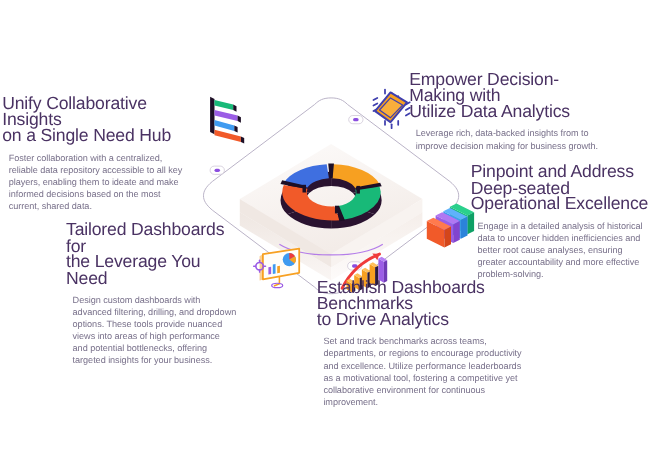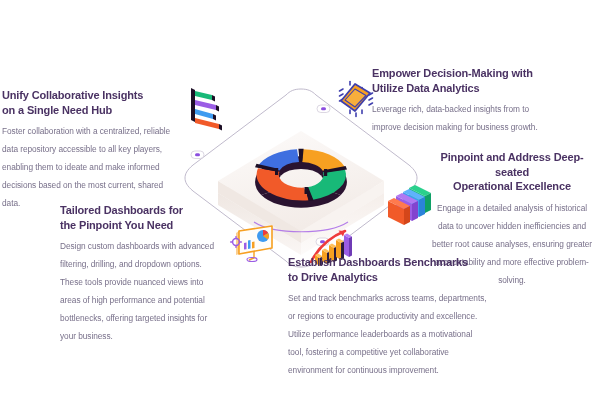--- a/index.html
+++ b/index.html
@@ -16,42 +16,42 @@
     -webkit-font-smoothing: antialiased;
   }
   #infographic {
     position: absolute;
     inset: 0;
   }
   .txt-block {
     position: absolute;
   }
   .heading {
-    font-size: 11px;
-    font-weight: bold;
+    font-size: 16px;
+    font-weight: normal;
     color: #4a3263;
     line-height: 14.5px;
     letter-spacing: -0.15px;
     margin: 0 0 5px 0;
   }
   .body {
     font-size: 8.3px;
     font-weight: normal;
     color: #78708a;
-    line-height: 18px;
+    line-height: 11px;
     letter-spacing: -0.05px;
-    margin: 0;
+    margin: 6px;
   }
   .ta-right { text-align: left; }
   .ta-left  { text-align: left; }
 
   
   #block-unify     { left: 2px;   top: 88px;  width: 176px; }
   #block-empower   { left: 372px; top: 66px;  width: 180px; }
-  #block-pinpoint  { left: 428px; top: 150px; width: 168px; text-align: center; }
+  #block-pinpoint  { left: 428px; top: 150px; width: 168px; }
   #block-tailored  { left: 60px;  top: 203px; width: 161px; }
   #block-establish { left: 288px; top: 255px; width: 200px; }
 
   
   #center-art {
     position: absolute;
     left: 176px;
     top: 83px;
     width: 250px;
     height: 190px;
@@ -329,21 +329,21 @@
     <div class="heading">
       <span>Pinpoint and Address Deep-seated</span><br>
       <span>Operational Excellence</span>
     </div>
     <p class="body">Engage in a detailed analysis of historical data to uncover hidden inefficiencies and better root cause analyses, ensuring greater accountability and more effective problem-solving.</p>
   </div>
 
   <div class="txt-block ta-right" id="block-tailored">
     <div class="heading">
       <span>Tailored Dashboards for</span><br>
-      <span>the Pinpoint You Need</span>
+      <span>the Leverage You Need</span>
     </div>
     <p class="body">Design custom dashboards with advanced filtering, drilling, and dropdown options. These tools provide nuanced views into areas of high performance and potential bottlenecks, offering targeted insights for your business.</p>
   </div>
 
   <div class="txt-block ta-left" id="block-establish">
     <div class="heading">
       <span>Establish Dashboards Benchmarks</span><br>
       <span>to Drive Analytics</span>
     </div>
     <p class="body">Set and track benchmarks across teams, departments, or regions to encourage productivity and excellence. Utilize performance leaderboards as a motivational tool, fostering a competitive yet collaborative environment for continuous improvement.</p>

